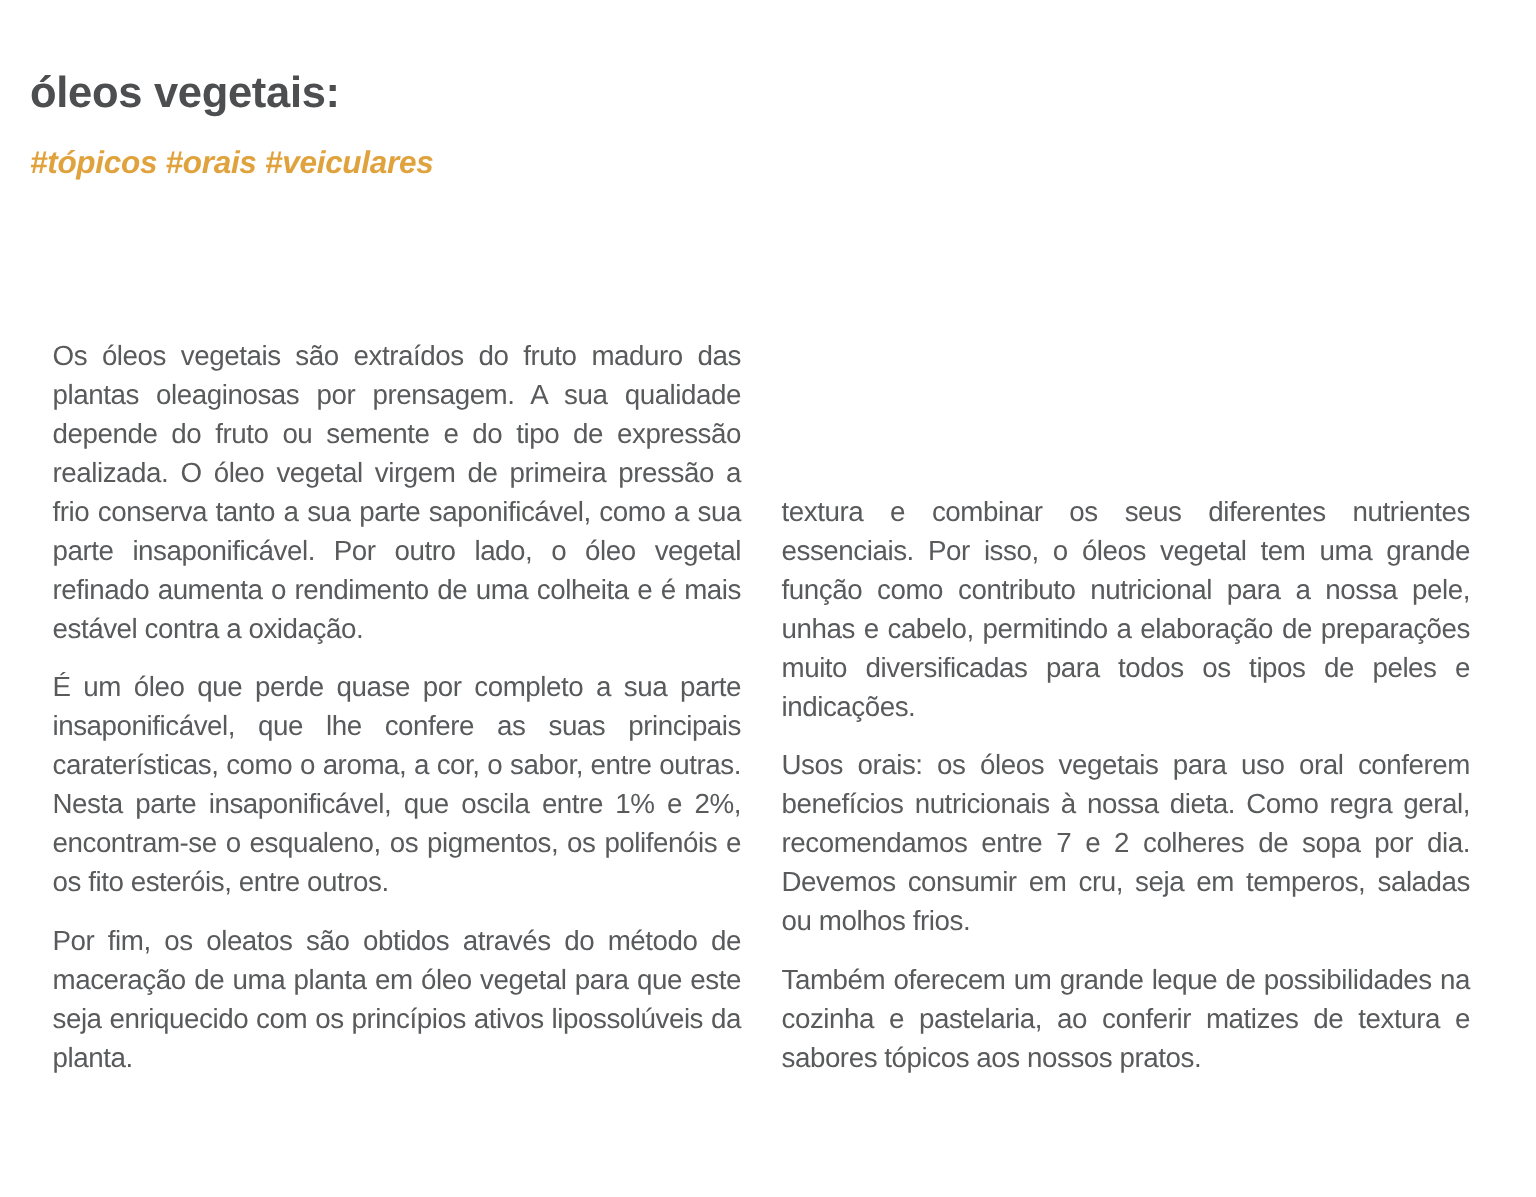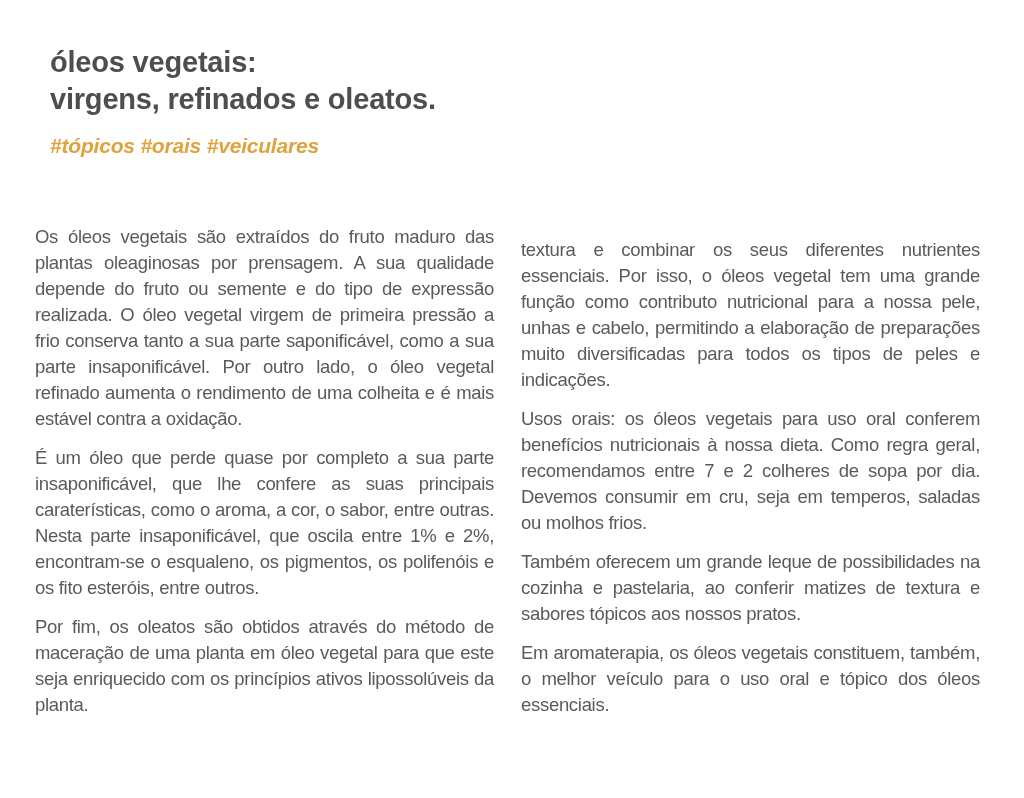--- a/index.html
+++ b/index.html
@@ -13,21 +13,21 @@
   .page {
     position: relative;
     width: 1024px;
     height: 798px;
     background: var(--bg);
     overflow: hidden;
     font-family: "Liberation Sans", sans-serif;
   }
   .doc-header {
     position: absolute;
-    left: 50px;
+    left: 20px;
     top: 44px;
     width: 700px;
   }
   .doc-title {
     font-size: 29px;
     line-height: 37px;
     font-weight: 700;
     color: var(--title-color);
     letter-spacing: -0.2px;
   }
@@ -66,32 +66,30 @@
   .col p:last-child { margin-bottom: 0; }
 </style>
 </head>
 <body>
 
 <div class="page">
 
   <header class="doc-header">
     <h1 class="doc-title">
       <span class="title-line">óleos vegetais:</span>
-      <span class="title-line">virgens, refinados e oleatos.</span>
     </h1>
     <div class="doc-hashtags">#tópicos #orais #veiculares</div>
   </header>
 
   <div class="columns">
     <div class="col">
       <p>Os óleos vegetais são extraídos do fruto maduro das plantas oleaginosas por prensagem. A sua qualidade depende do fruto ou semente e do tipo de expressão realizada. O óleo vegetal virgem de primeira pressão a frio conserva tanto a sua parte saponificável, como a sua parte insaponificável. Por outro lado, o óleo vegetal refinado aumenta o rendimento de uma colheita e é mais estável contra a oxidação.</p>
       <p>É um óleo que perde quase por completo a sua parte insaponificável, que lhe confere as suas principais caraterísticas, como o aroma, a cor, o sabor, entre outras. Nesta parte insaponificável, que oscila entre 1% e 2%, encontram-se o esqualeno, os pigmentos, os polifenóis e os fito esteróis, entre outros.</p>
       <p>Por fim, os oleatos são obtidos através do método de maceração de uma planta em óleo vegetal para que este seja enriquecido com os princípios ativos lipossolúveis da planta.</p>
     </div>
     <div class="col">
       <p>textura e combinar os seus diferentes nutrientes essenciais. Por isso, o óleos vegetal tem uma grande função como contributo nutricional para a nossa pele, unhas e cabelo, permitindo a elaboração de preparações muito diversificadas para todos os tipos de peles e indicações.</p>
       <p>Usos orais: os óleos vegetais para uso oral conferem benefícios nutricionais à nossa dieta. Como regra geral, recomendamos entre 7 e 2 colheres de sopa por dia. Devemos consumir em cru, seja em temperos, saladas ou molhos frios.</p>
       <p>Também oferecem um grande leque de possibilidades na cozinha e pastelaria, ao conferir matizes de textura e sabores tópicos aos nossos pratos.</p>
-      <p>Em aromaterapia, os óleos vegetais constituem, também, o melhor veículo para o uso oral e tópico dos óleos essenciais.</p>
     </div>
   </div>
 
 </div>
 
 </body></html>

